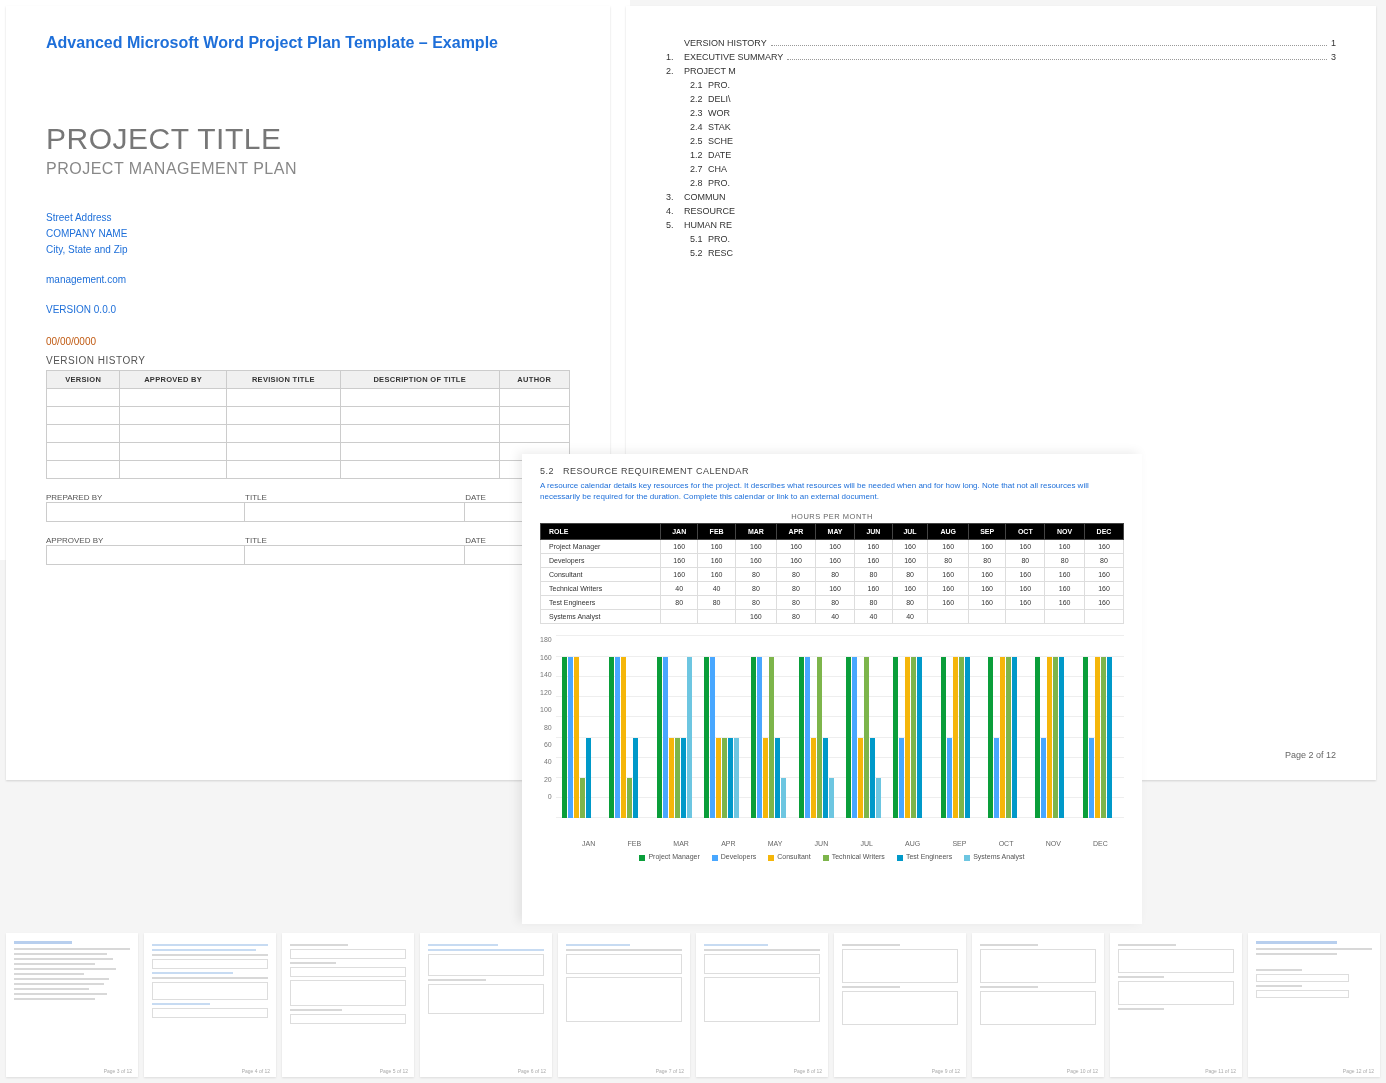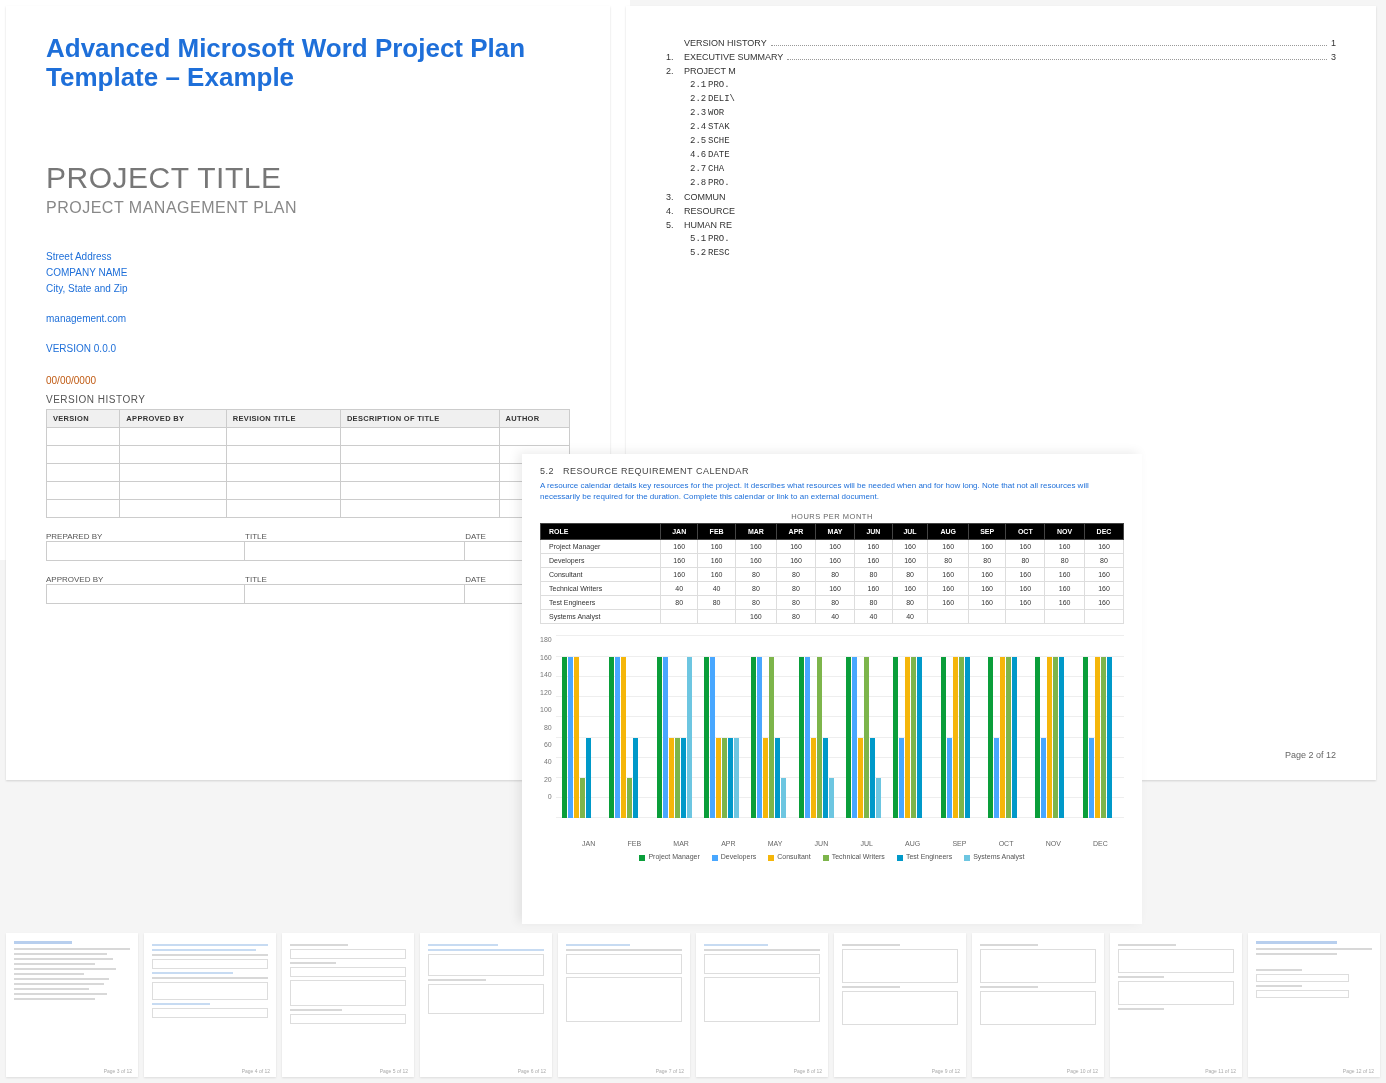--- a/index.html
+++ b/index.html
@@ -4,36 +4,36 @@
 <style>
   :root{
     --blue:#1e6fd9; --orange:#c05a12;
     --pm:#0a9e3a; --dev:#48a7ff; --con:#f5b60a; --tw:#7db54b; --te:#0099c9; --sa:#6dc6e1;
   }
   *{box-sizing:border-box;}
   body{margin:0;background:#f5f5f5;font-family:"Segoe UI",Arial,sans-serif;font-size:10px;color:#333;width:1386px;height:1083px;overflow:hidden;position:relative;}
   .page{background:#fff;position:absolute;box-shadow:0 1px 2px rgba(0,0,0,.15);}
   
   #page1{left:6px;top:6px;width:604px;height:774px;padding:28px 40px;}
-  .docTitle{color:var(--blue);font-size:26px;font-weight:700;line-height:1.1;}
+  .docTitle{color:var(--blue);font-size:16px;font-weight:700;line-height:1.1;}
   .pName{font-size:30px;color:#777;margin-top:70px;letter-spacing:.5px;}
   .pSub{font-size:16px;color:#888;margin-top:4px;letter-spacing:.5px;}
   .cInfo{margin-top:32px;color:var(--blue);font-size:10px;line-height:1.6;}
   .cInfo span{display:block;}
   .or{color:var(--orange);font-size:10px;margin-top:18px;}
   .vh{margin-top:8px;font-size:10px;color:#555;letter-spacing:.5px;}
   table.t{border-collapse:collapse;width:100%;margin-top:4px;font-size:8px;}
-  table.t th,table.t td{border:1px solid #ccc;padding:4px 6px;text-align:left;background:#fff;}
+  table.t th,table.t td{border:1px solid #ccc;padding:4px 6px;text-align:center;background:#fff;}
   table.t th{background:#f0f0f0;font-weight:700;font-size:7.5px;letter-spacing:.3px;}
   
   #page2{left:626px;top:6px;width:750px;height:774px;padding:28px 40px;}
   .tocH{color:var(--orange);font-size:12px;letter-spacing:1px;margin-bottom:14px;}
   .tocLine{display:flex;font-size:9px;color:#333;margin:4px 0;align-items:baseline;}
   .tocDots{flex:1;border-bottom:1px dotted #999;margin:0 4px 2px;height:1px;}
-  .tocSub{padding-left:24px;font-family:Liberation Mono, monospace;}
+  .tocSub{padding-left:24px;}
   .tocSub .num{width:26px;display:inline-block;}
   .tocLine .num{width:18px;display:inline-block;}
   #page2 .pgn{position:absolute;right:40px;bottom:20px;font-size:9px;color:#666;}
   
   #page3{left:755px;top:130px;width:630px;height:560px;padding:10px 40px;background:#fff;}
   .helper{color:var(--blue);font-size:8.5px;line-height:1.5;}
   .secH{font-size:10px;color:#555;margin:14px 0 6px;letter-spacing:.3px;}
   .boxT{border:1px solid #ccc;padding:8px;font-size:8px;color:#555;line-height:1.4;}
   .subH{font-size:9px;color:#555;margin:14px 0 6px;}
   
@@ -186,21 +186,21 @@
       </div>
       <div class="tocLine tocSub">
         <span class="num">2.4</span>
         <span>STAK</span>
       </div>
       <div class="tocLine tocSub">
         <span class="num">2.5</span>
         <span>SCHE</span>
       </div>
       <div class="tocLine tocSub">
-        <span class="num">4.6</span>
+        <span class="num">1.2</span>
         <span>DATE</span>
       </div>
       <div class="tocLine tocSub">
         <span class="num">2.7</span>
         <span>CHA</span>
       </div>
       <div class="tocLine tocSub">
         <span class="num">2.8</span>
         <span>PRO.</span>
       </div>

